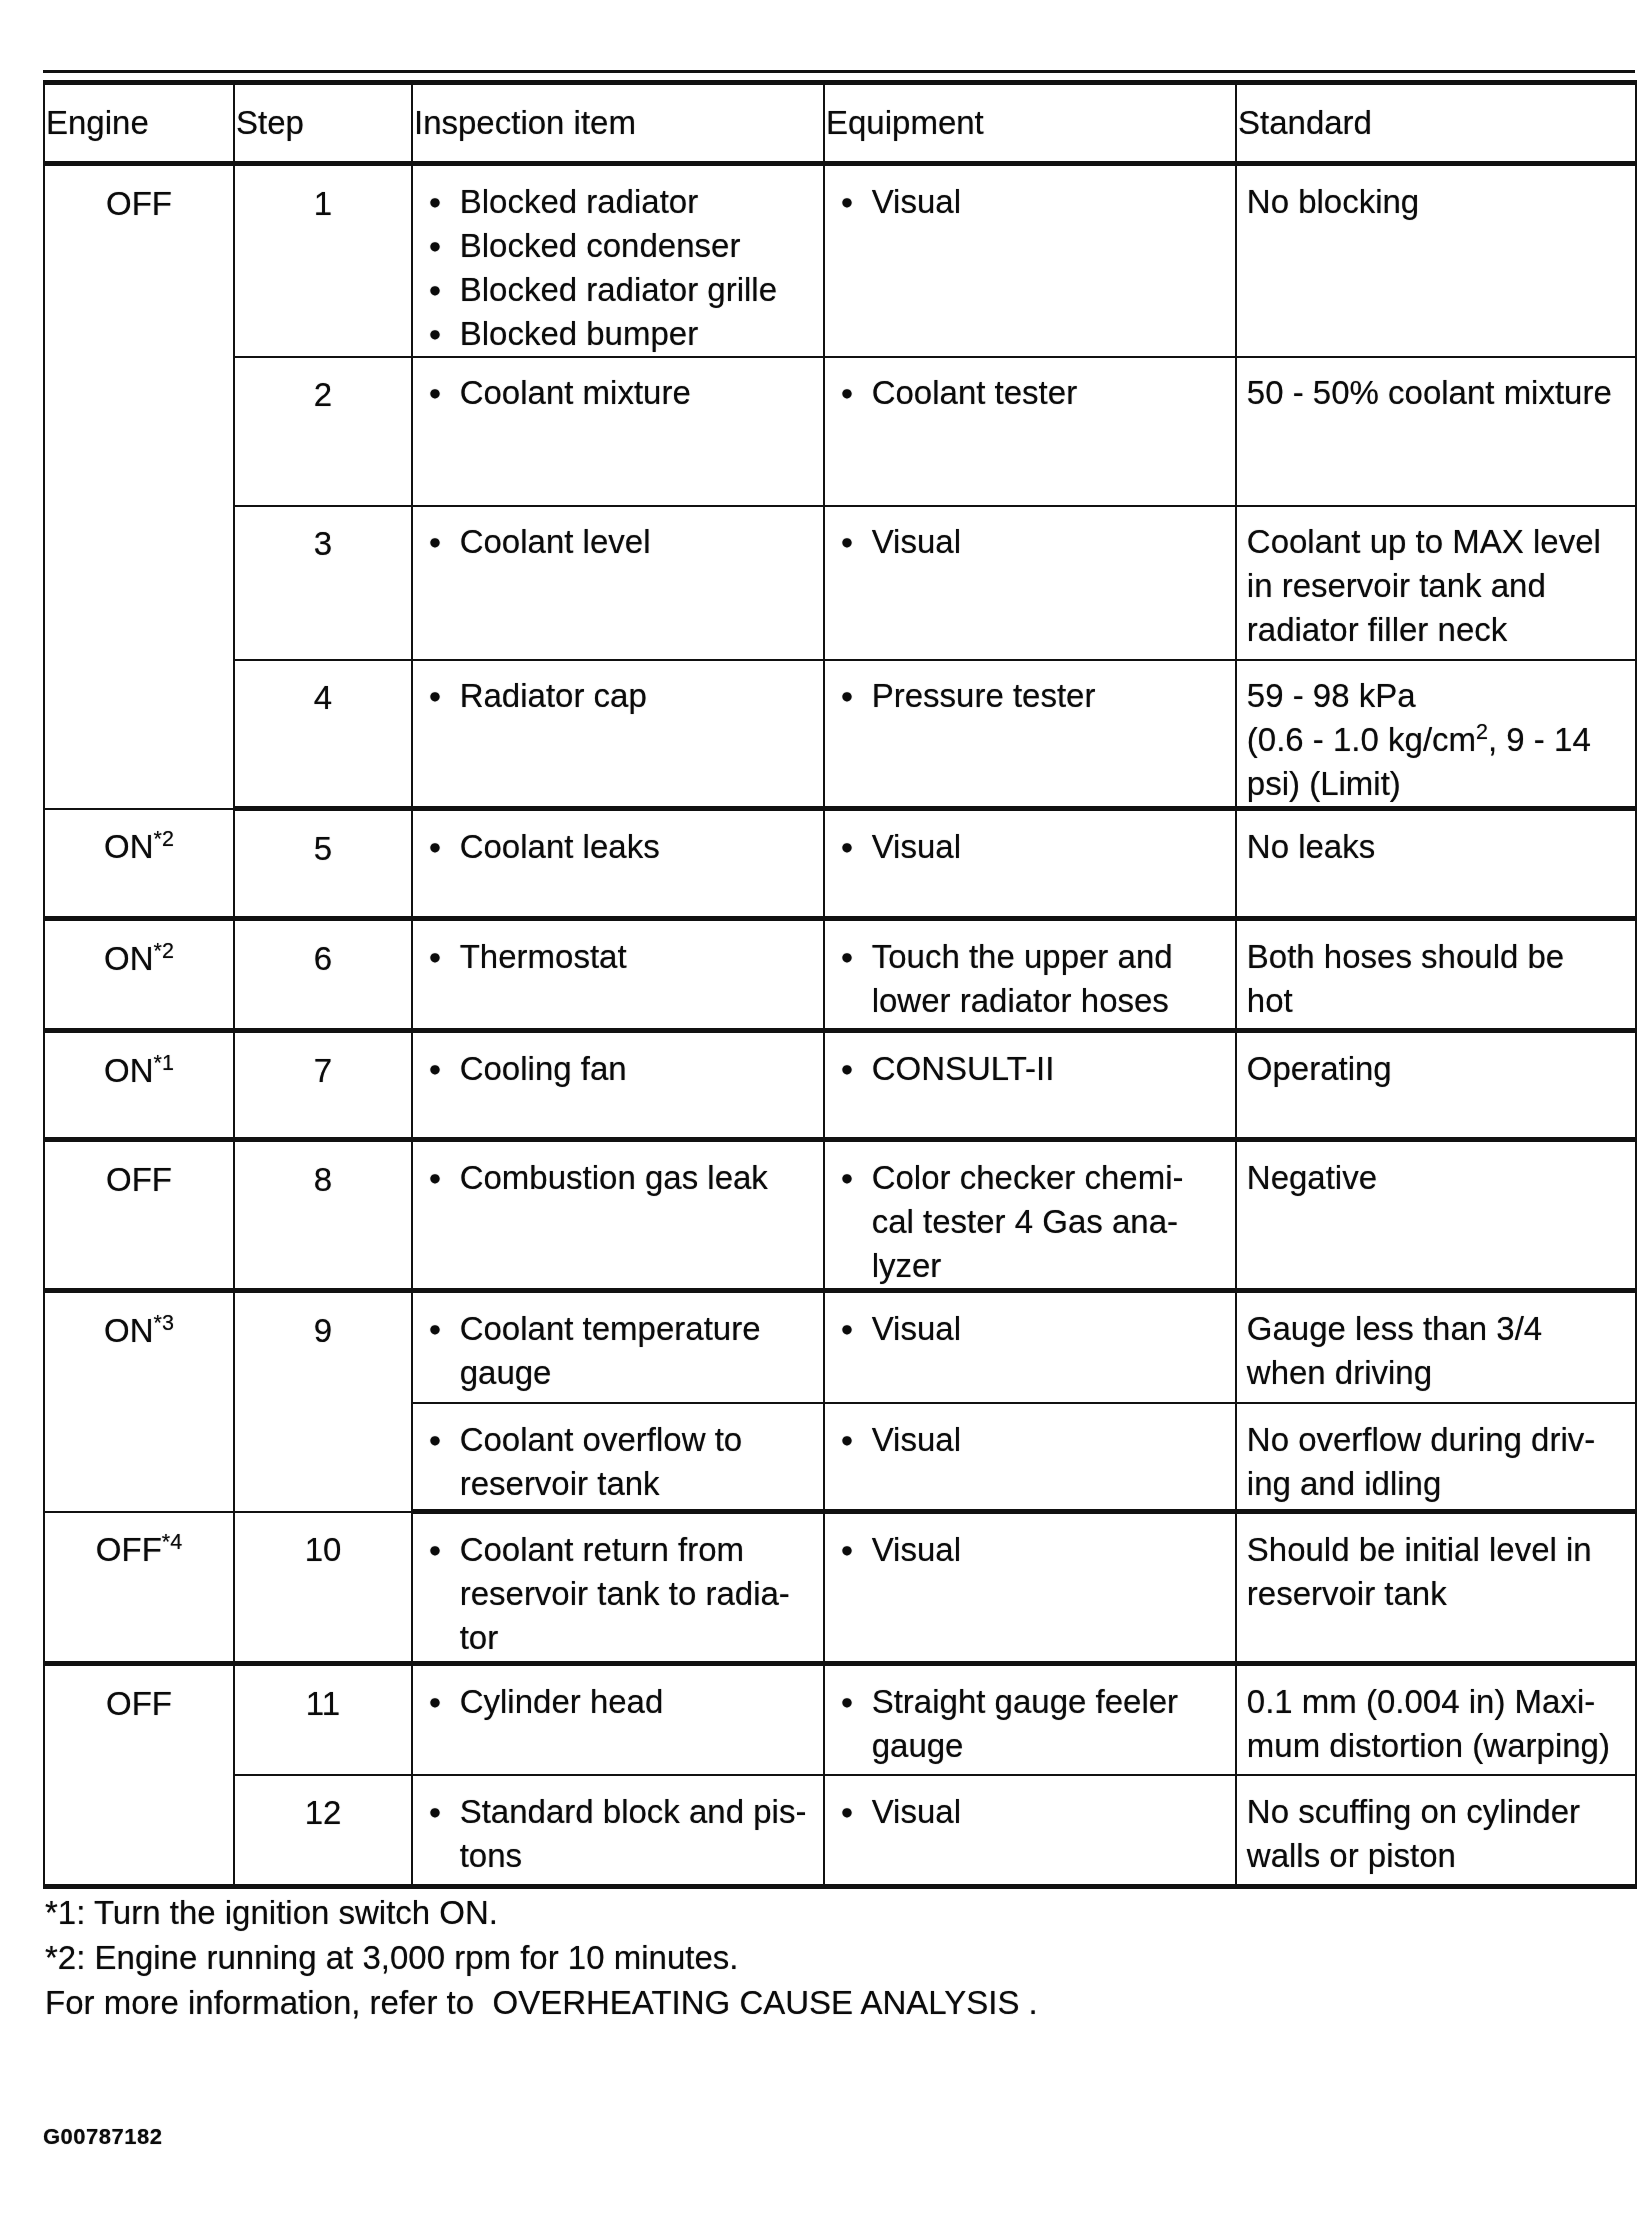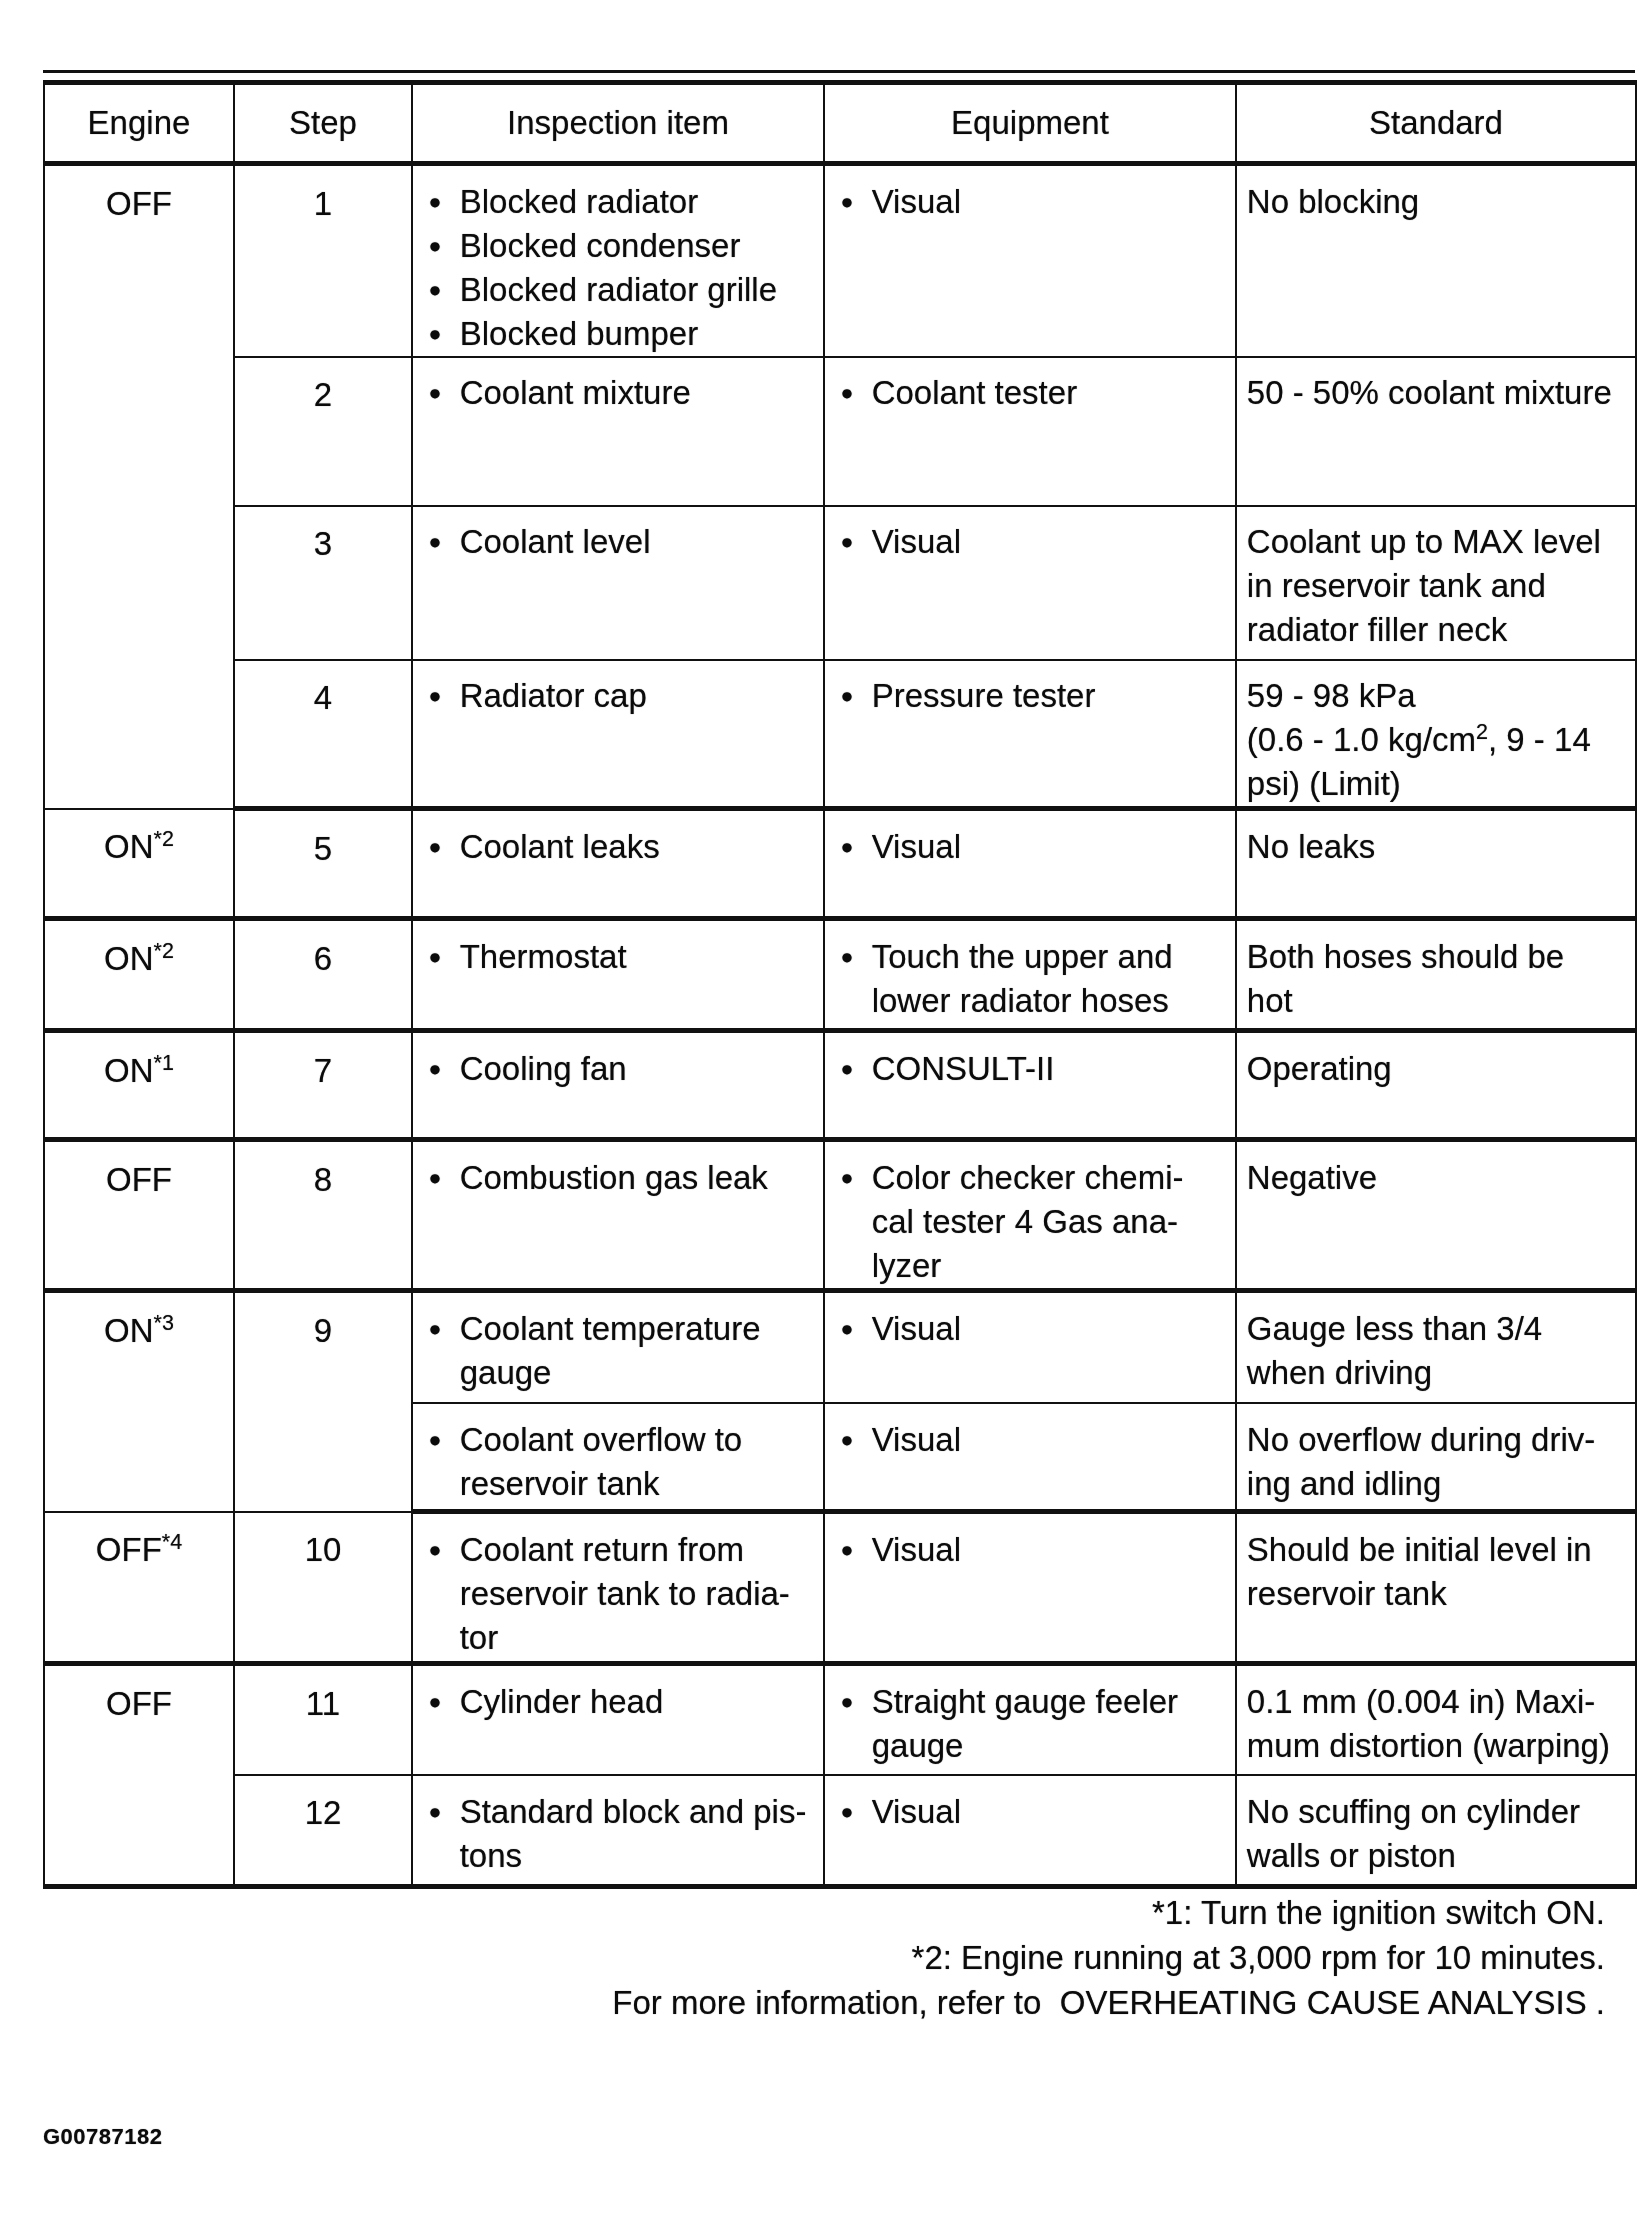--- a/index.html
+++ b/index.html
@@ -34,21 +34,21 @@
   td,th{
     border:2.9px solid #111;
     vertical-align:top;
     font-size:33px;
     line-height:44px;
     font-weight:400;
     overflow:hidden;
   }
   th{
     vertical-align:middle;
-    text-align:center;
+    text-align:left;
     font-weight:400;
     height:74px;
     border-bottom:5.9px solid #111;
   }
   tr.group-end > td{border-bottom:5.9px solid #111;}
 
   td.c-engine,td.c-step{text-align:center;padding-top:15.6px;margin-left:10px;}
   td.c-items{padding:13.7px 5.9px 0 11.7px;}
   td.c-std{padding:13.7px 5.9px 0 9.8px;}
 
@@ -66,21 +66,20 @@
   .c-std .std-text{white-space:pre;margin-top:24px;}
 
   sup{font-size:21.5px;line-height:0;}
 
   .footnotes{
     position:absolute;left:45px;top:1890px;width:1560px;
   }
   .footnote{
     font-size:33px;line-height:45px;
     white-space:pre-wrap;
-    text-align:right;
   }
   .figure-code{
     position:absolute;left:43px;top:2124px;
     font-size:22px;font-weight:700;letter-spacing:0.5px;
   }
 </style>
 </head>
 <body>
 
 <div class="top-thin-rule"></div>

